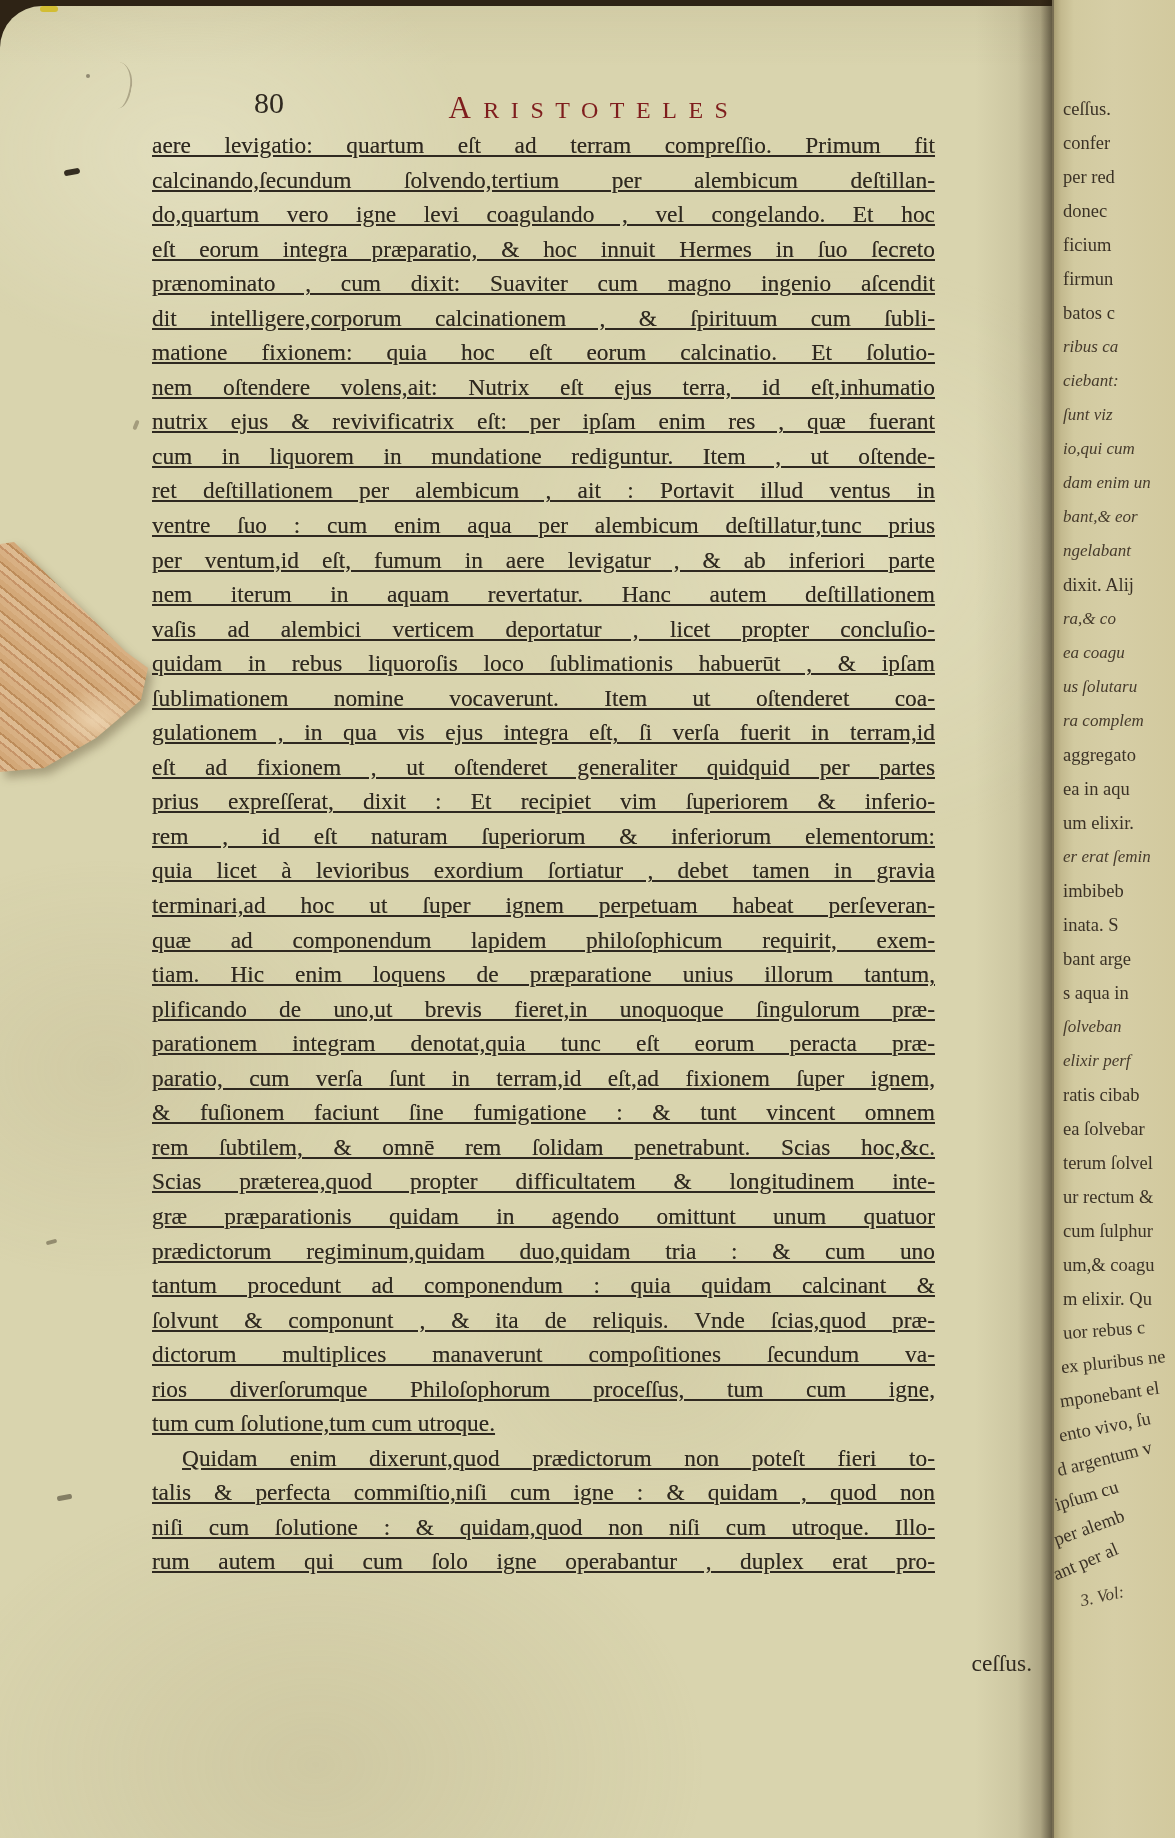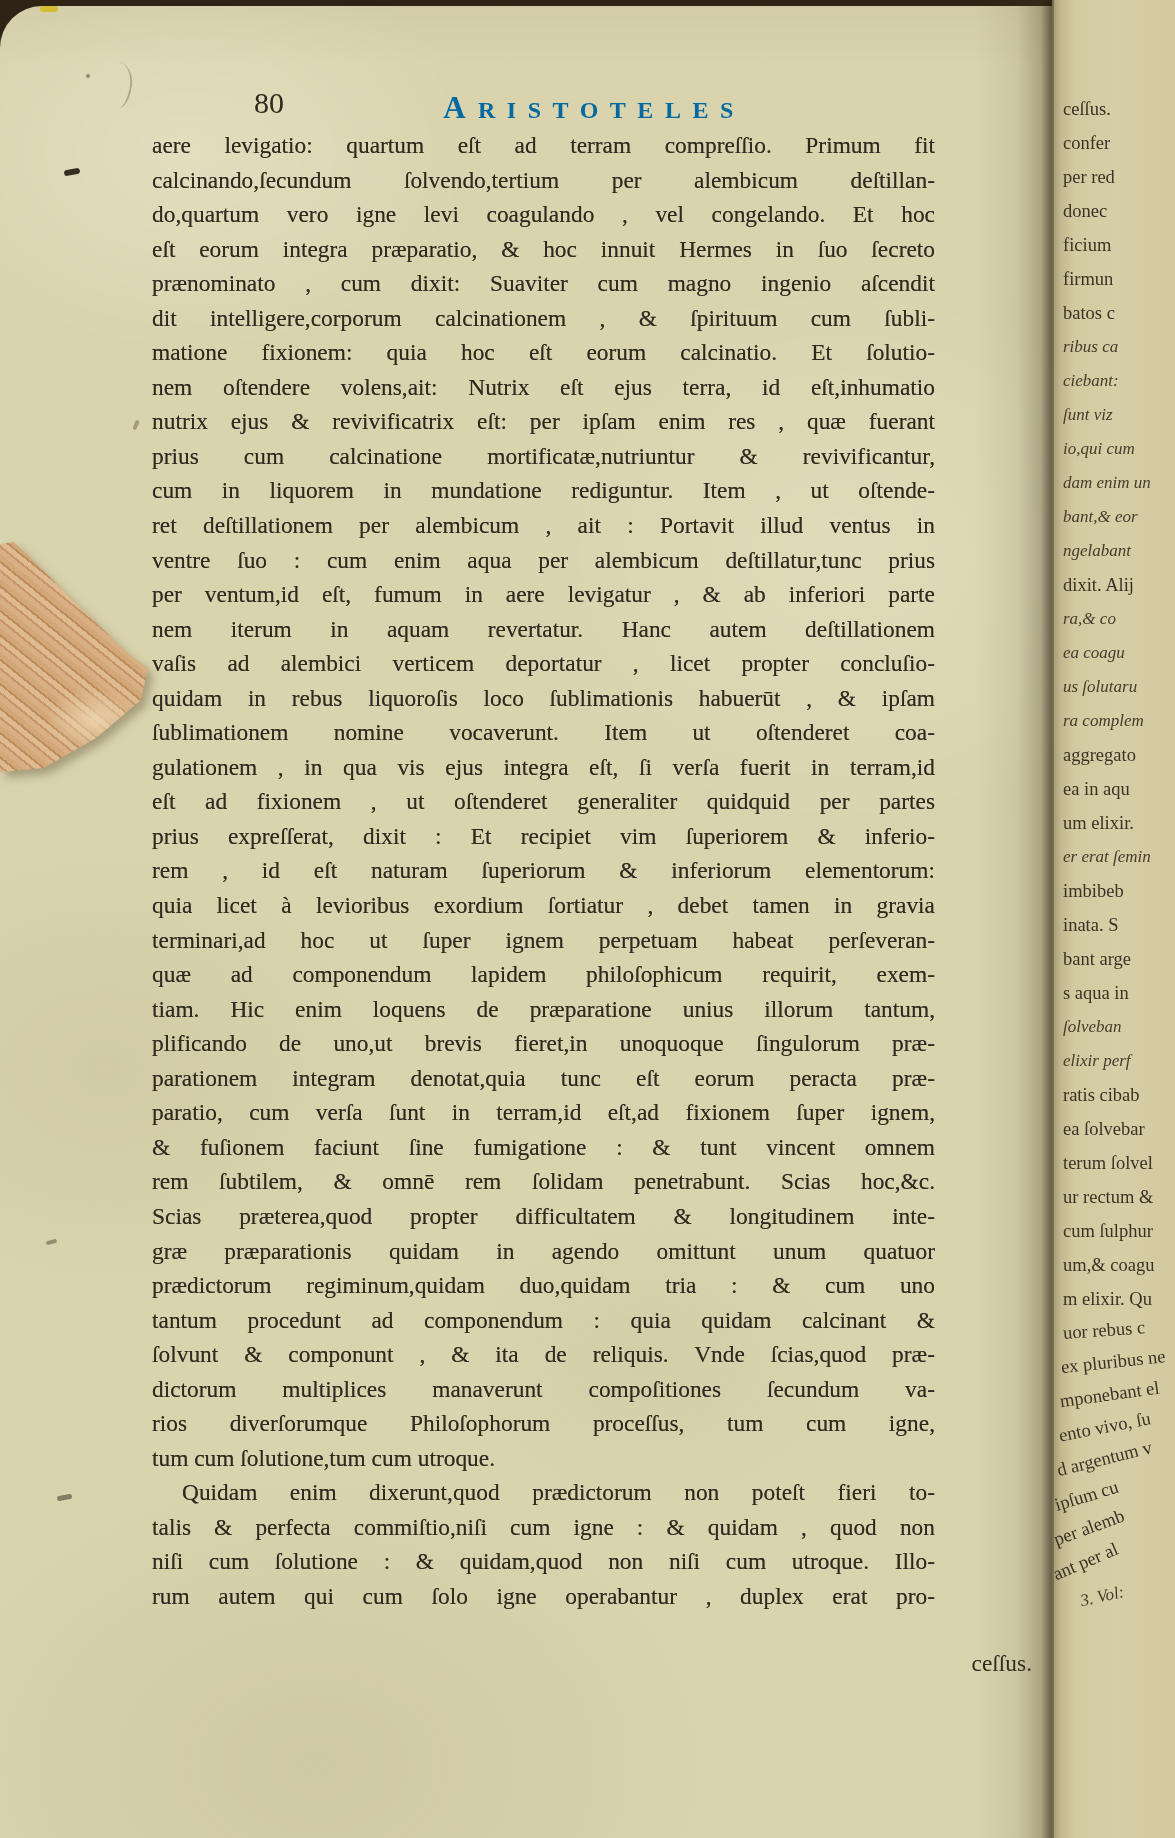--- a/index.html
+++ b/index.html
@@ -62,29 +62,30 @@
   .frag:nth-last-child(2){transform:rotate(-23deg) translateX(-10px);}
   .frag:nth-last-child(1){transform:rotate(-12deg) translateX(18px);font-style:italic;}
 
   
   #page-number{
     position:absolute;left:254px;top:80px;
     font-size:30px;color:#2f2920;
   }
   #running-header{
     position:absolute;left:214px;top:84px;width:760px;
-    text-align:center;font-size:24px;letter-spacing:0.48em;color:#0369a1;font-weight:bold;
+    text-align:center;font-size:24px;letter-spacing:0.48em;color:#7f1d1d;
   }
   #running-header::first-letter{font-size:31px;letter-spacing:0.40em;}
 
   
   #body-lines{
     position:absolute;left:152px;top:122px;width:783px;
     font-size:23.4px;line-height:34.55px;color:#2f2920;
     text-shadow:0 0 0.5px rgba(47,41,32,0.55);
+    text-decoration:underline;
   }
   .line{
     text-align:justify;text-align-last:justify;
     height:34.55px;overflow:visible;white-space:normal;
   }
   .line.nj{text-align-last:left;}
   .line.indent{text-indent:30px;}
   #catchword{
     position:absolute;left:152px;top:1644px;width:880px;
     text-align:right;font-size:23.4px;color:#2f2920;
@@ -139,21 +140,20 @@
     <div id="body-lines">
         <div class="line">aere levigatio: quartum eſt ad terram compreſſio.  Primum fit</div>
         <div class="line">calcinando,ſecundum ſolvendo,tertium per alembicum deſtillan-</div>
         <div class="line">do,quartum vero igne levi coagulando , vel congelando. Et hoc</div>
         <div class="line">eſt eorum integra præparatio, &amp; hoc innuit Hermes in ſuo ſecreto</div>
         <div class="line">prænominato , cum dixit:  Suaviter cum magno ingenio aſcendit</div>
         <div class="line">dit intelligere,corporum calcinationem , &amp; ſpirituum cum ſubli-</div>
         <div class="line">matione fixionem: quia hoc eſt eorum calcinatio.  Et ſolutio-</div>
         <div class="line">nem oſtendere volens,ait:  Nutrix eſt ejus terra, id eſt,inhumatio</div>
         <div class="line">nutrix ejus &amp; revivificatrix eſt:  per ipſam enim res , quæ fuerant</div>
-        <div class="line">prius cum calcinatione mortificatæ,nutriuntur &amp; revivificantur,</div>
         <div class="line">cum in liquorem in mundatione rediguntur.  Item , ut oſtende-</div>
         <div class="line">ret deſtillationem per alembicum , ait :  Portavit illud ventus in</div>
         <div class="line">ventre ſuo :  cum enim aqua per alembicum deſtillatur,tunc prius</div>
         <div class="line">per ventum,id eſt, fumum in aere levigatur , &amp; ab inferiori parte</div>
         <div class="line">nem iterum in aquam revertatur.  Hanc autem deſtillationem</div>
         <div class="line">vaſis ad alembici verticem deportatur , licet propter concluſio-</div>
         <div class="line">quidam in rebus liquoroſis loco ſublimationis habuerūt , &amp; ipſam</div>
         <div class="line">ſublimationem nomine vocaverunt.  Item ut oſtenderet coa-</div>
         <div class="line">gulationem , in qua vis ejus integra eſt, ſi verſa fuerit in terram,id</div>
         <div class="line">eſt ad fixionem , ut oſtenderet generaliter quidquid per partes</div>

